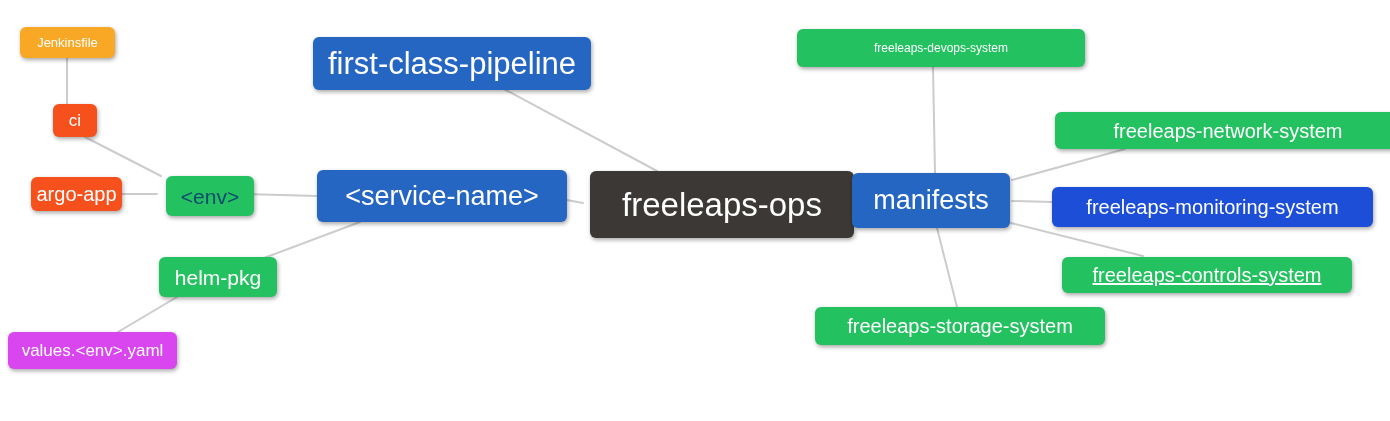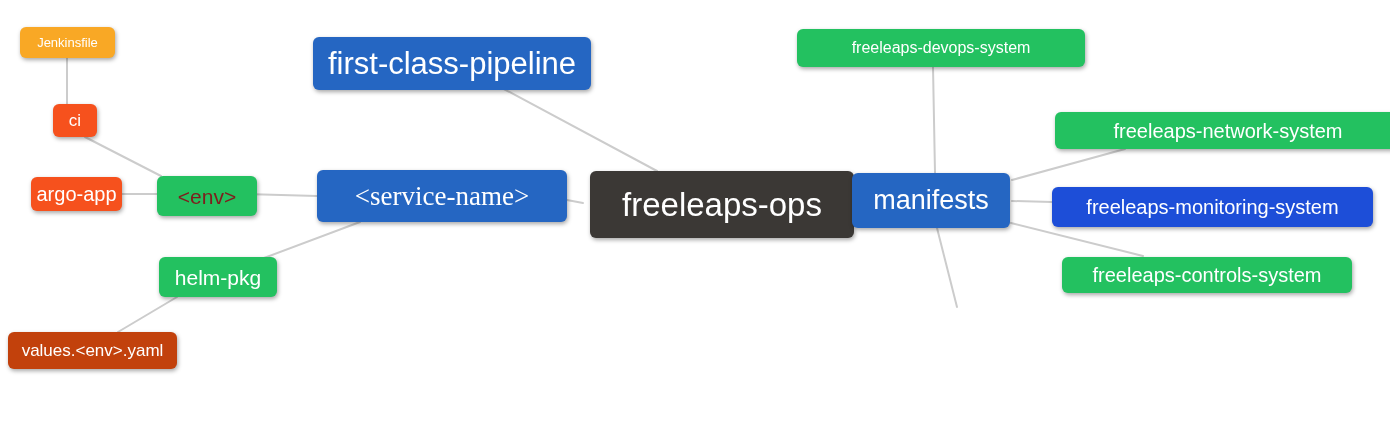--- a/index.html
+++ b/index.html
@@ -53,25 +53,26 @@
       <line x1="567" y1="200" x2="583" y2="203" stroke="#CCCCCC" stroke-width="2" stroke-linecap="round"></line>
       <line x1="846" y1="202" x2="852" y2="202" stroke="#CCCCCC" stroke-width="2" stroke-linecap="round"></line>
       <line x1="935" y1="173" x2="933" y2="67" stroke="#CCCCCC" stroke-width="2" stroke-linecap="round"></line>
       <line x1="1012" y1="180" x2="1125" y2="149" stroke="#CCCCCC" stroke-width="2" stroke-linecap="round"></line>
       <line x1="1012" y1="201" x2="1052" y2="202" stroke="#CCCCCC" stroke-width="2" stroke-linecap="round"></line>
       <line x1="1011" y1="223" x2="1143" y2="256" stroke="#CCCCCC" stroke-width="2" stroke-linecap="round"></line>
       <line x1="937" y1="228" x2="957" y2="307" stroke="#CCCCCC" stroke-width="2" stroke-linecap="round"></line>
     </svg>
 <div class="node" style="left: 583px; top: 171px; width: 264px; height: 67px; font-size: 33px; background: rgb(59, 56, 53); color: rgb(255, 255, 255); margin-left: 7px;">freeleaps-ops</div>
     <div class="node" style="left: 313px; top: 37px; width: 278px; height: 53px; font-size: 31px; background: rgb(37, 102, 194); color: rgb(255, 255, 255);">first-class-pipeline</div>
-    <div class="node" style="left: 317px; top: 170px; width: 250px; height: 52px; font-size: 27px; background: rgb(37, 102, 194); color: rgb(255, 255, 255); font-family: Liberation Serif, serif;">&lt;service-name&gt;</div>
+    <div class="node" style="left: 317px; top: 170px; width: 250px; height: 52px; font-size: 27px; background: rgb(37, 102, 194); color: rgb(255, 255, 255);">&lt;service-name&gt;</div>
     <div class="node" style="left: 852px; top: 173px; width: 158px; height: 55px; font-size: 27px; background: rgb(37, 102, 194); color: rgb(255, 255, 255);">manifests</div>
-    <div class="node" style="left: 157px; top: 176px; width: 100px; height: 40px; font-size: 21px; background: rgb(35, 193, 96); color: #7f1d1d;">&lt;env&gt;</div>
+    <div class="node" style="left: 166px; top: 176px; width: 88px; height: 40px; font-size: 21px; background: rgb(35, 193, 96); color: #0c4a6e;">&lt;env&gt;</div>
     <div class="node" style="left: 147px; top: 257px; width: 118px; height: 40px; font-size: 21px; background: rgb(35, 193, 96); color: rgb(255, 255, 255); margin-left: 12px;">helm-pkg</div>
     <div class="node" style="left: 31px; top: 177px; width: 91px; height: 34px; font-size: 20px; background: rgb(246, 81, 29); color: rgb(255, 255, 255);">argo-app</div>
     <div class="node" style="left: 53px; top: 104px; width: 44px; height: 33px; font-size: 17px; background: rgb(246, 81, 29); color: rgb(255, 255, 255);">ci</div>
-    <div class="node" style="left: 8px; top: 332px; width: 169px; height: 37px; font-size: 17px; background: #c2410c; color: rgb(255, 255, 255);">values.&lt;env&gt;.yaml</div>
+    <div class="node" style="left: 8px; top: 332px; width: 169px; height: 37px; font-size: 17px; background: #d946ef; color: rgb(255, 255, 255);">values.&lt;env&gt;.yaml</div>
     <div class="node" style="left: 20px; top: 27px; width: 95px; height: 31px; font-size: 13px; background: rgb(249, 168, 37); color: rgb(255, 255, 255);">Jenkinsfile</div>
-    <div class="node" style="left: 797px; top: 29px; width: 288px; height: 38px; font-size: 16px; background: rgb(35, 193, 96); color: rgb(255, 255, 255);">freeleaps-devops-system</div>
+    <div class="node" style="left: 797px; top: 29px; width: 288px; height: 38px; font-size: 12px; background: rgb(35, 193, 96); color: rgb(255, 255, 255);">freeleaps-devops-system</div>
     <div class="node" style="left: 1055px; top: 112px; width: 346px; height: 37px; font-size: 20px; background: rgb(35, 193, 96); color: rgb(255, 255, 255);">freeleaps-network-system</div>
     <div class="node" style="left: 1052px; top: 187px; width: 321px; height: 40px; font-size: 20px; background: #1d4ed8; color: rgb(255, 255, 255);">freeleaps-monitoring-system</div>
-    <div class="node" style="left: 1062px; top: 257px; width: 290px; height: 36px; font-size: 20px; background: rgb(35, 193, 96); color: rgb(255, 255, 255);">freeleaps-controls-system</div>
+    <div class="node" style="left: 1062px; top: 257px; width: 290px; height: 36px; font-size: 20px; background: rgb(35, 193, 96); color: rgb(255, 255, 255); text-decoration: underline;">freeleaps-controls-system</div>
+    <div class="node" style="left: 815px; top: 307px; width: 290px; height: 38px; font-size: 20px; background: rgb(35, 193, 96); color: rgb(255, 255, 255);">freeleaps-storage-system</div>
   </div>
 
 </body></html>

